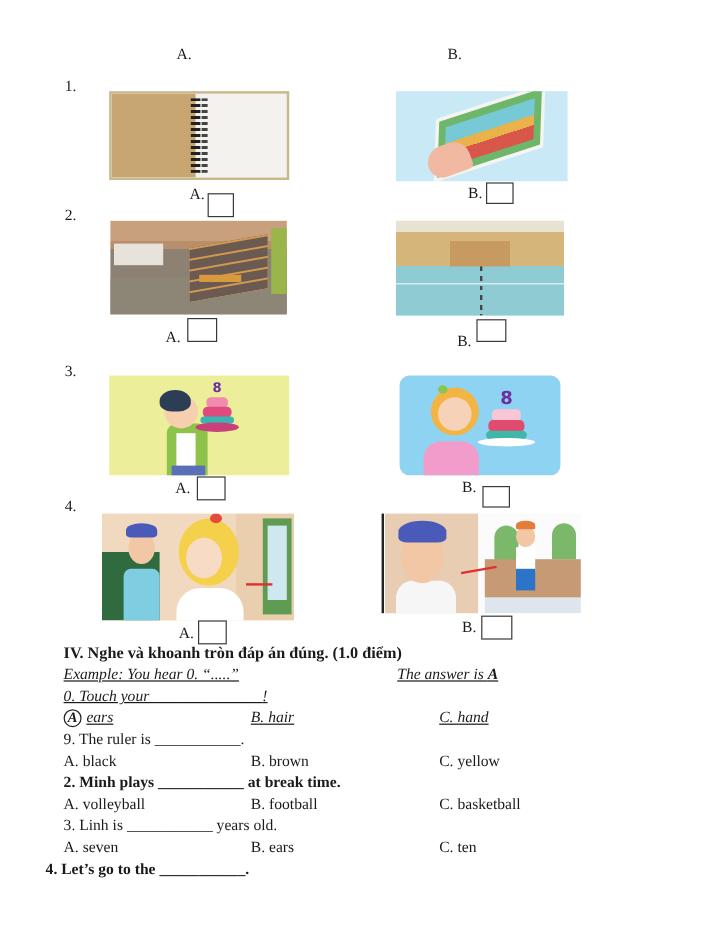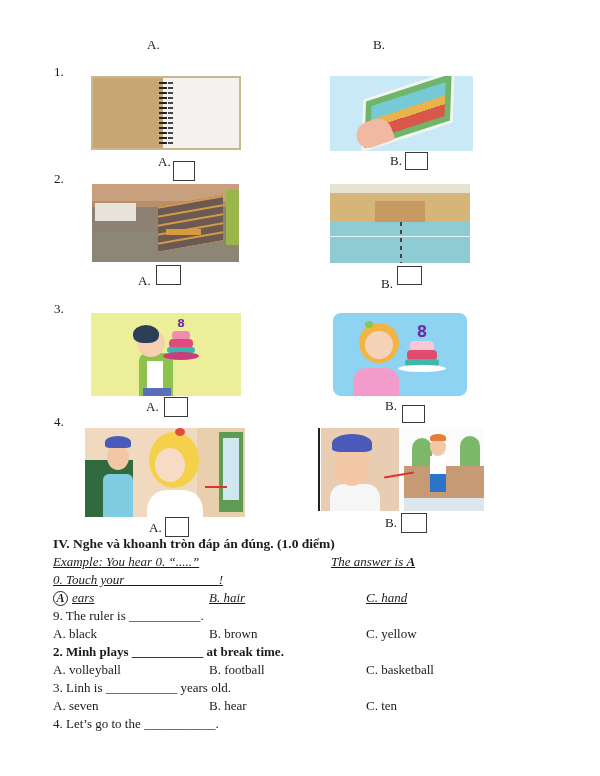--- a/index.html
+++ b/index.html
@@ -196,16 +196,16 @@
 <span class="txt" style="left:209px;top:627px;">B. brown</span>
 <span class="txt" style="left:366px;top:627px;">C. yellow</span>
 
 <span class="txt" style="left:53px;top:645px;font-weight:bold;"><span>2. Minh plays </span><span>___________</span><span> at break time.</span></span>
 <span class="txt" style="left:53px;top:663px;">A. volleyball</span>
 <span class="txt" style="left:209px;top:663px;">B. football</span>
 <span class="txt" style="left:366px;top:663px;">C. basketball</span>
 
 <span class="txt" style="left:53px;top:681px;"><span>3. Linh is </span><span>___________</span><span> years old.</span></span>
 <span class="txt" style="left:53px;top:699px;">A. seven</span>
-<span class="txt" style="left:209px;top:699px;">B. hear</span>
+<span class="txt" style="left:209px;top:699px;">B. ears</span>
 <span class="txt" style="left:366px;top:699px;">C. ten</span>
 
-<span class="txt" style="left:53px;top:717px;"><span>4. Let’s go to the </span><span>___________</span><span>.</span></span>
+<span class="txt" style="left:38px;top:717px;font-weight:bold;"><span>4. Let’s go to the </span><span>___________</span><span>.</span></span>
 
 </body></html>

